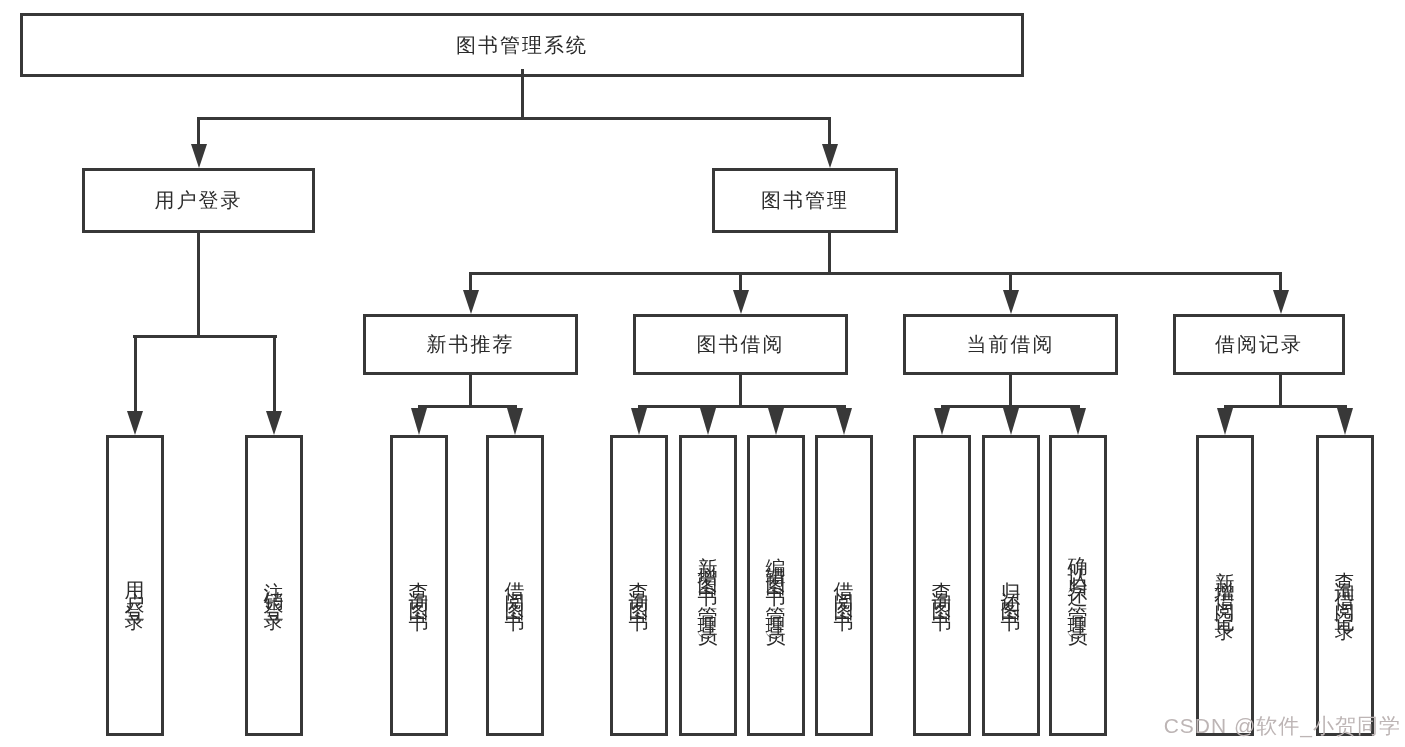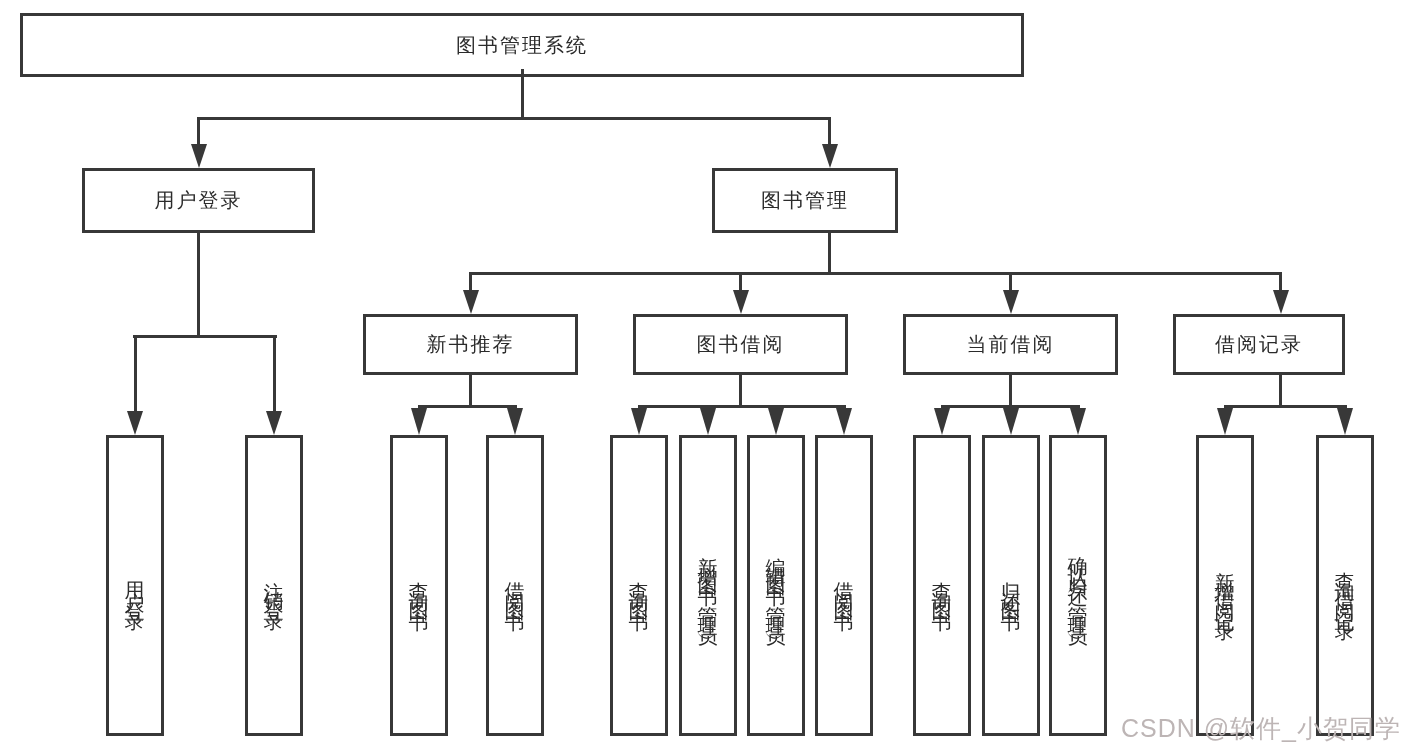--- a/index.html
+++ b/index.html
@@ -39,21 +39,21 @@
   .arrow{
     position:absolute;width:0;height:0;
     border-left:8px solid transparent;
     border-right:8px solid transparent;
     border-top:24px solid var(--line);
   }
   .arrow.a27{border-top-width:27px;}
   .watermark{
     position:absolute;
     right:4px;top:712px;
-    font-size:25px;
+    font-size:21px;
     color:var(--wm);
     letter-spacing:1px;
     z-index:5;
     white-space:nowrap;
   }
 </style>
 </head>
 <body>
 
 <div class="canvas">

